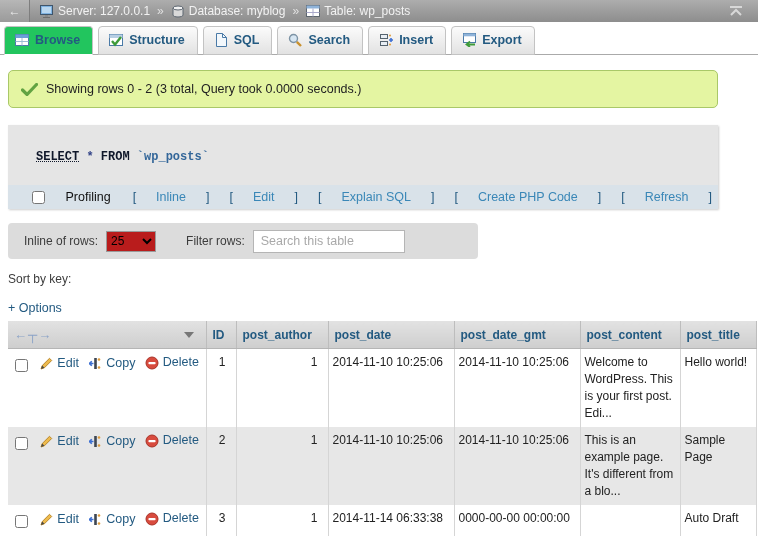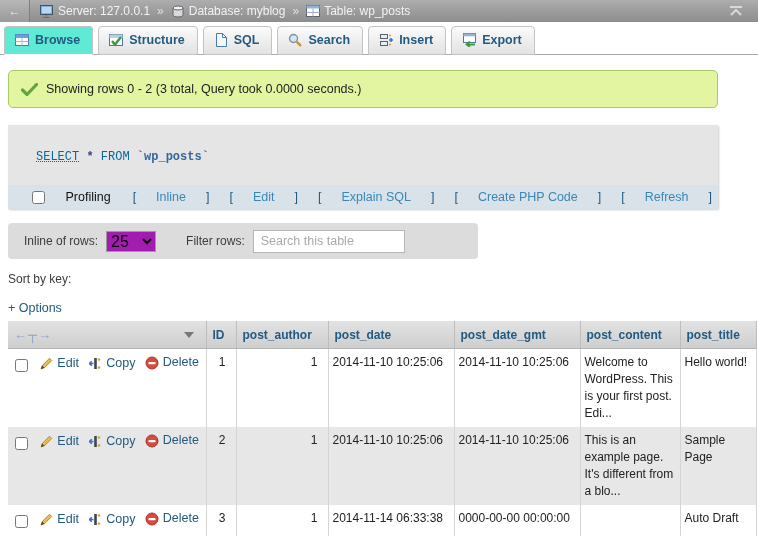--- a/index.html
+++ b/index.html
@@ -16,47 +16,47 @@
   .crumb { display:inline-flex; align-items:center; gap:4px; cursor:pointer; }
   .sep { color:#e0e0e0; margin:0 2px; }
   .collapse { margin-left:auto; margin-right:14px; cursor:pointer; display:flex; align-items:center; }
 
   
   .tabbar { background:#fff; border-bottom:1px solid #aaa; padding:4px 4px 0 4px; display:flex;
             align-items:flex-end; height:33px; }
   .tab { display:inline-flex; align-items:center; gap:6px; padding:6px 12px 7px 10px; margin-right:5px;
          border:1px solid #c3c3c3; border-radius:4px 4px 0 0; background:linear-gradient(#fbfbfb,#e2e2e2);
          color:#235a81; font-weight:bold; font-size:12.5px; cursor:pointer; margin-bottom:-1px; }
-  .tab.active { background:#5eead4; border-bottom-color:#fff;text-align:right; }
+  .tab.active { background:#22c55e; border-bottom-color:#fff;text-align:right; }
   .ticon { display:inline-flex; width:14px; height:14px; align-items:center; justify-content:center; }
 
   
   .msg { margin:15px 8px 0 8px; width:710px; background:#e4f5a2; border:1px solid #a9c868;
          border-radius:5px; padding:11px 12px; display:flex; align-items:center; gap:8px;
          font-size:12.5px; color:#222; }
 
   
   .query-panel { margin:17px 8px 0 8px; width:710px; box-shadow:1px 1px 2px rgba(0,0,0,.2); }
   .query-box { background:#e5e5e5; padding:25px 10px 21px 28px;
                font-family:"Liberation Mono", monospace; font-size:12px; }
-  .kw { color:#0369a1; font-weight:normal; }
+  .kw { color:#0f172a; font-weight:bold; }
   .kw.link { text-decoration:underline dotted; cursor:pointer; }
   .op { color:#334488; font-weight:bold; }
   .ident { color:#336699; font-weight:bold; }
   .profiling-bar { background:#d9e2e9; height:24px; display:flex; align-items:center;
                    justify-content:flex-end; padding-right:6px; font-size:12.5px; gap:20px; }
   .profiling-bar label { color:#111; margin-right:2px; }
   .plink { color:#3a87b7; cursor:pointer; }
   .br { color:#235a81; }
 
   
   .controls { margin:14px 0 0 8px; width:470px; height:36px; background:#dcdcdc; border-radius:4px;
               display:flex; align-items:center; padding-left:16px; gap:8px; color:#3c3c3c; }
-  select { font-family:"Liberation Sans", sans-serif; font-size:16px; height:21px;
-           border:1px solid #9a9a9a; background:#a21caf; }
+  select { font-family:"Liberation Sans", sans-serif; font-size:12px; height:21px;
+           border:1px solid #9a9a9a; background:#b91c1c; }
   .rows-select { width:50px; margin-right:22px; }
   .filter-input { width:152px; height:23px; border:1px solid #b5b5b5; padding:2px 7px; font-size:12.5px;
                   color:#333; }
   .filter-input::placeholder { color:#a9a9a9; }
 
   
   .sortrow { margin:13px 0 0 8px; display:flex; align-items:center; gap:8px; color:#3c3c3c; }
   .sort-select { width:258px; }
 
   

